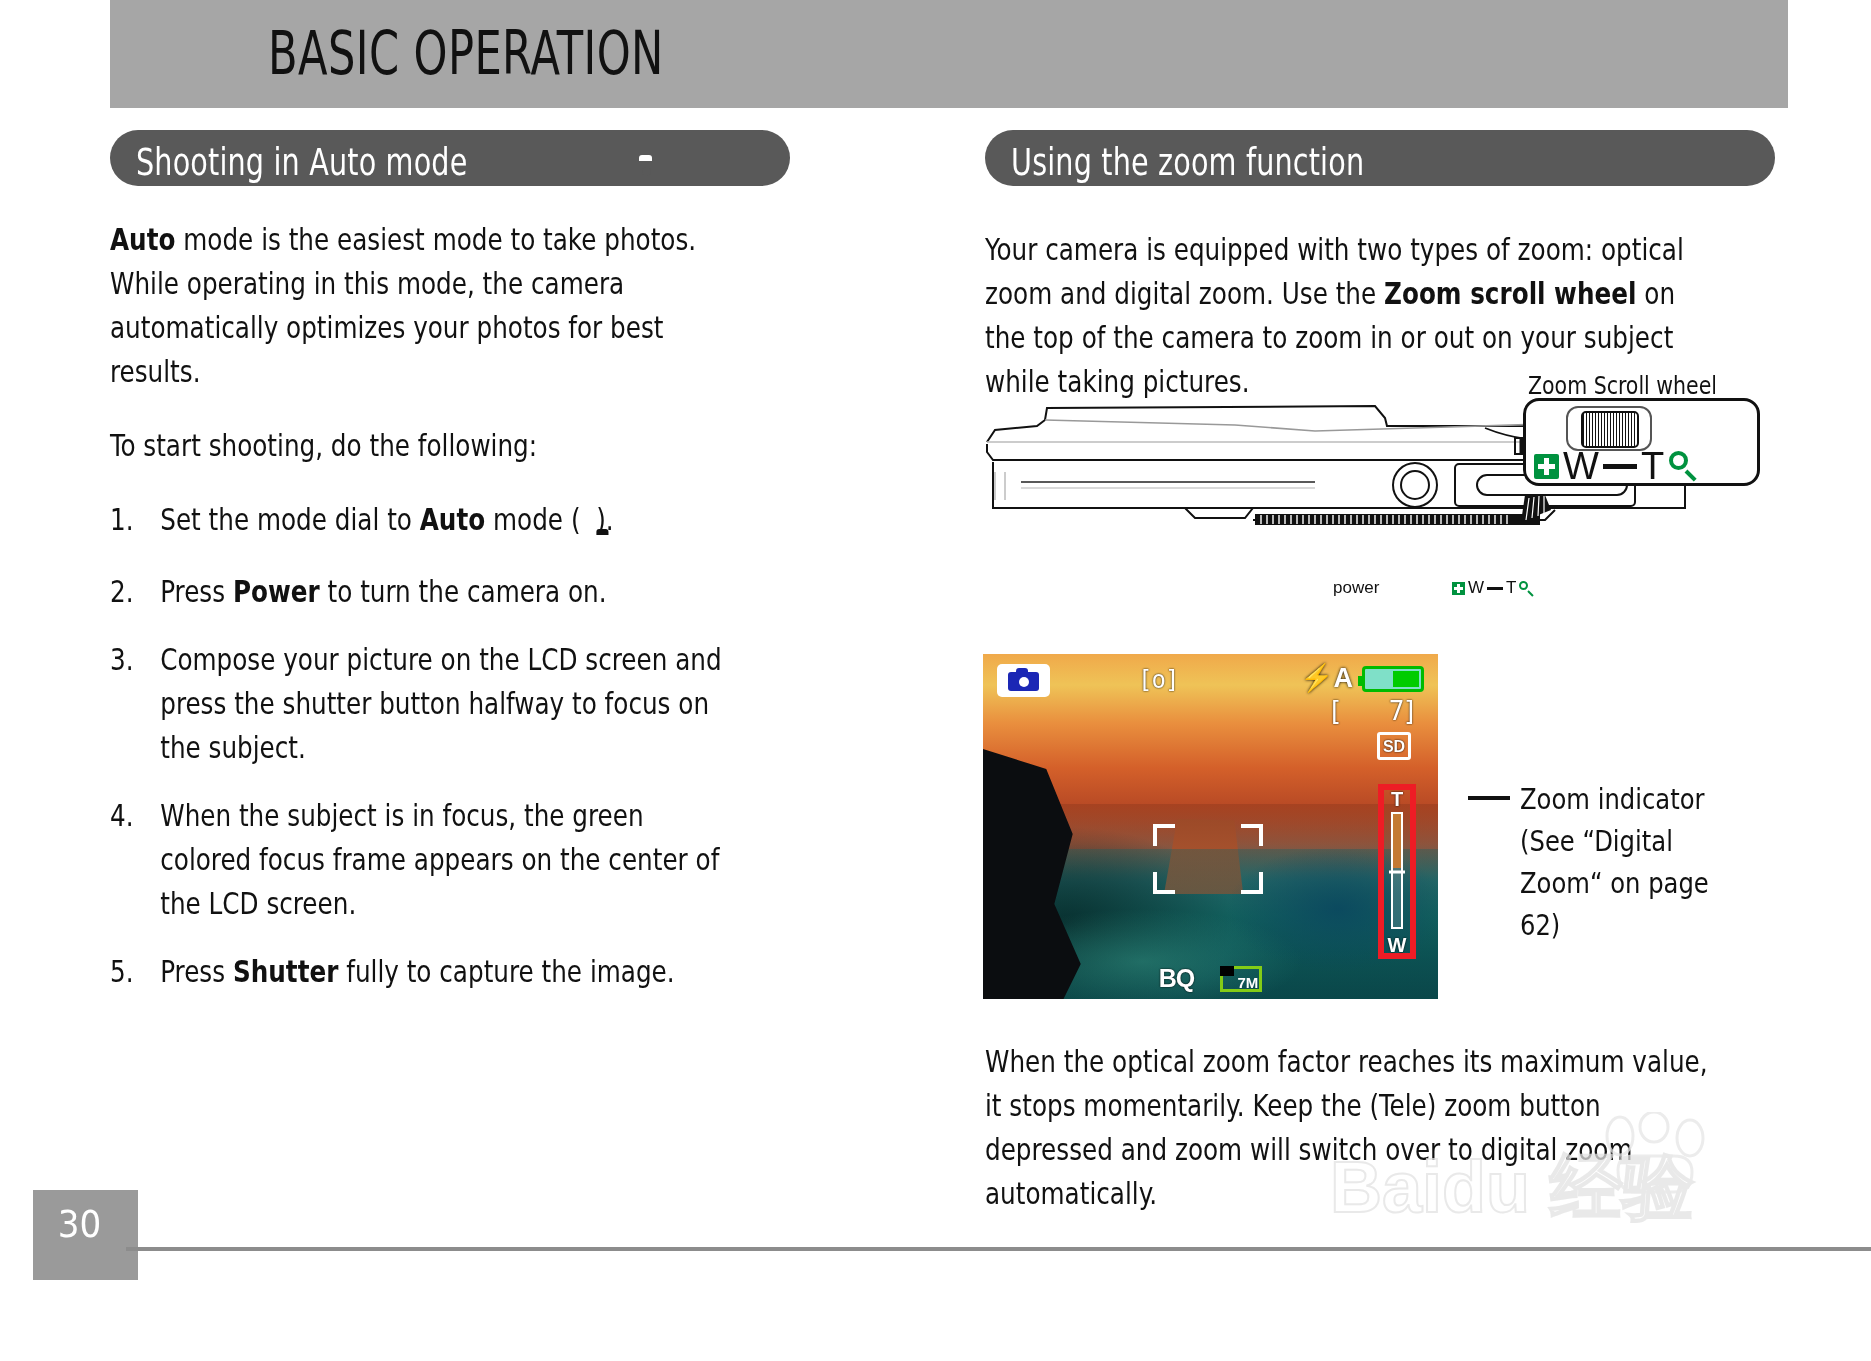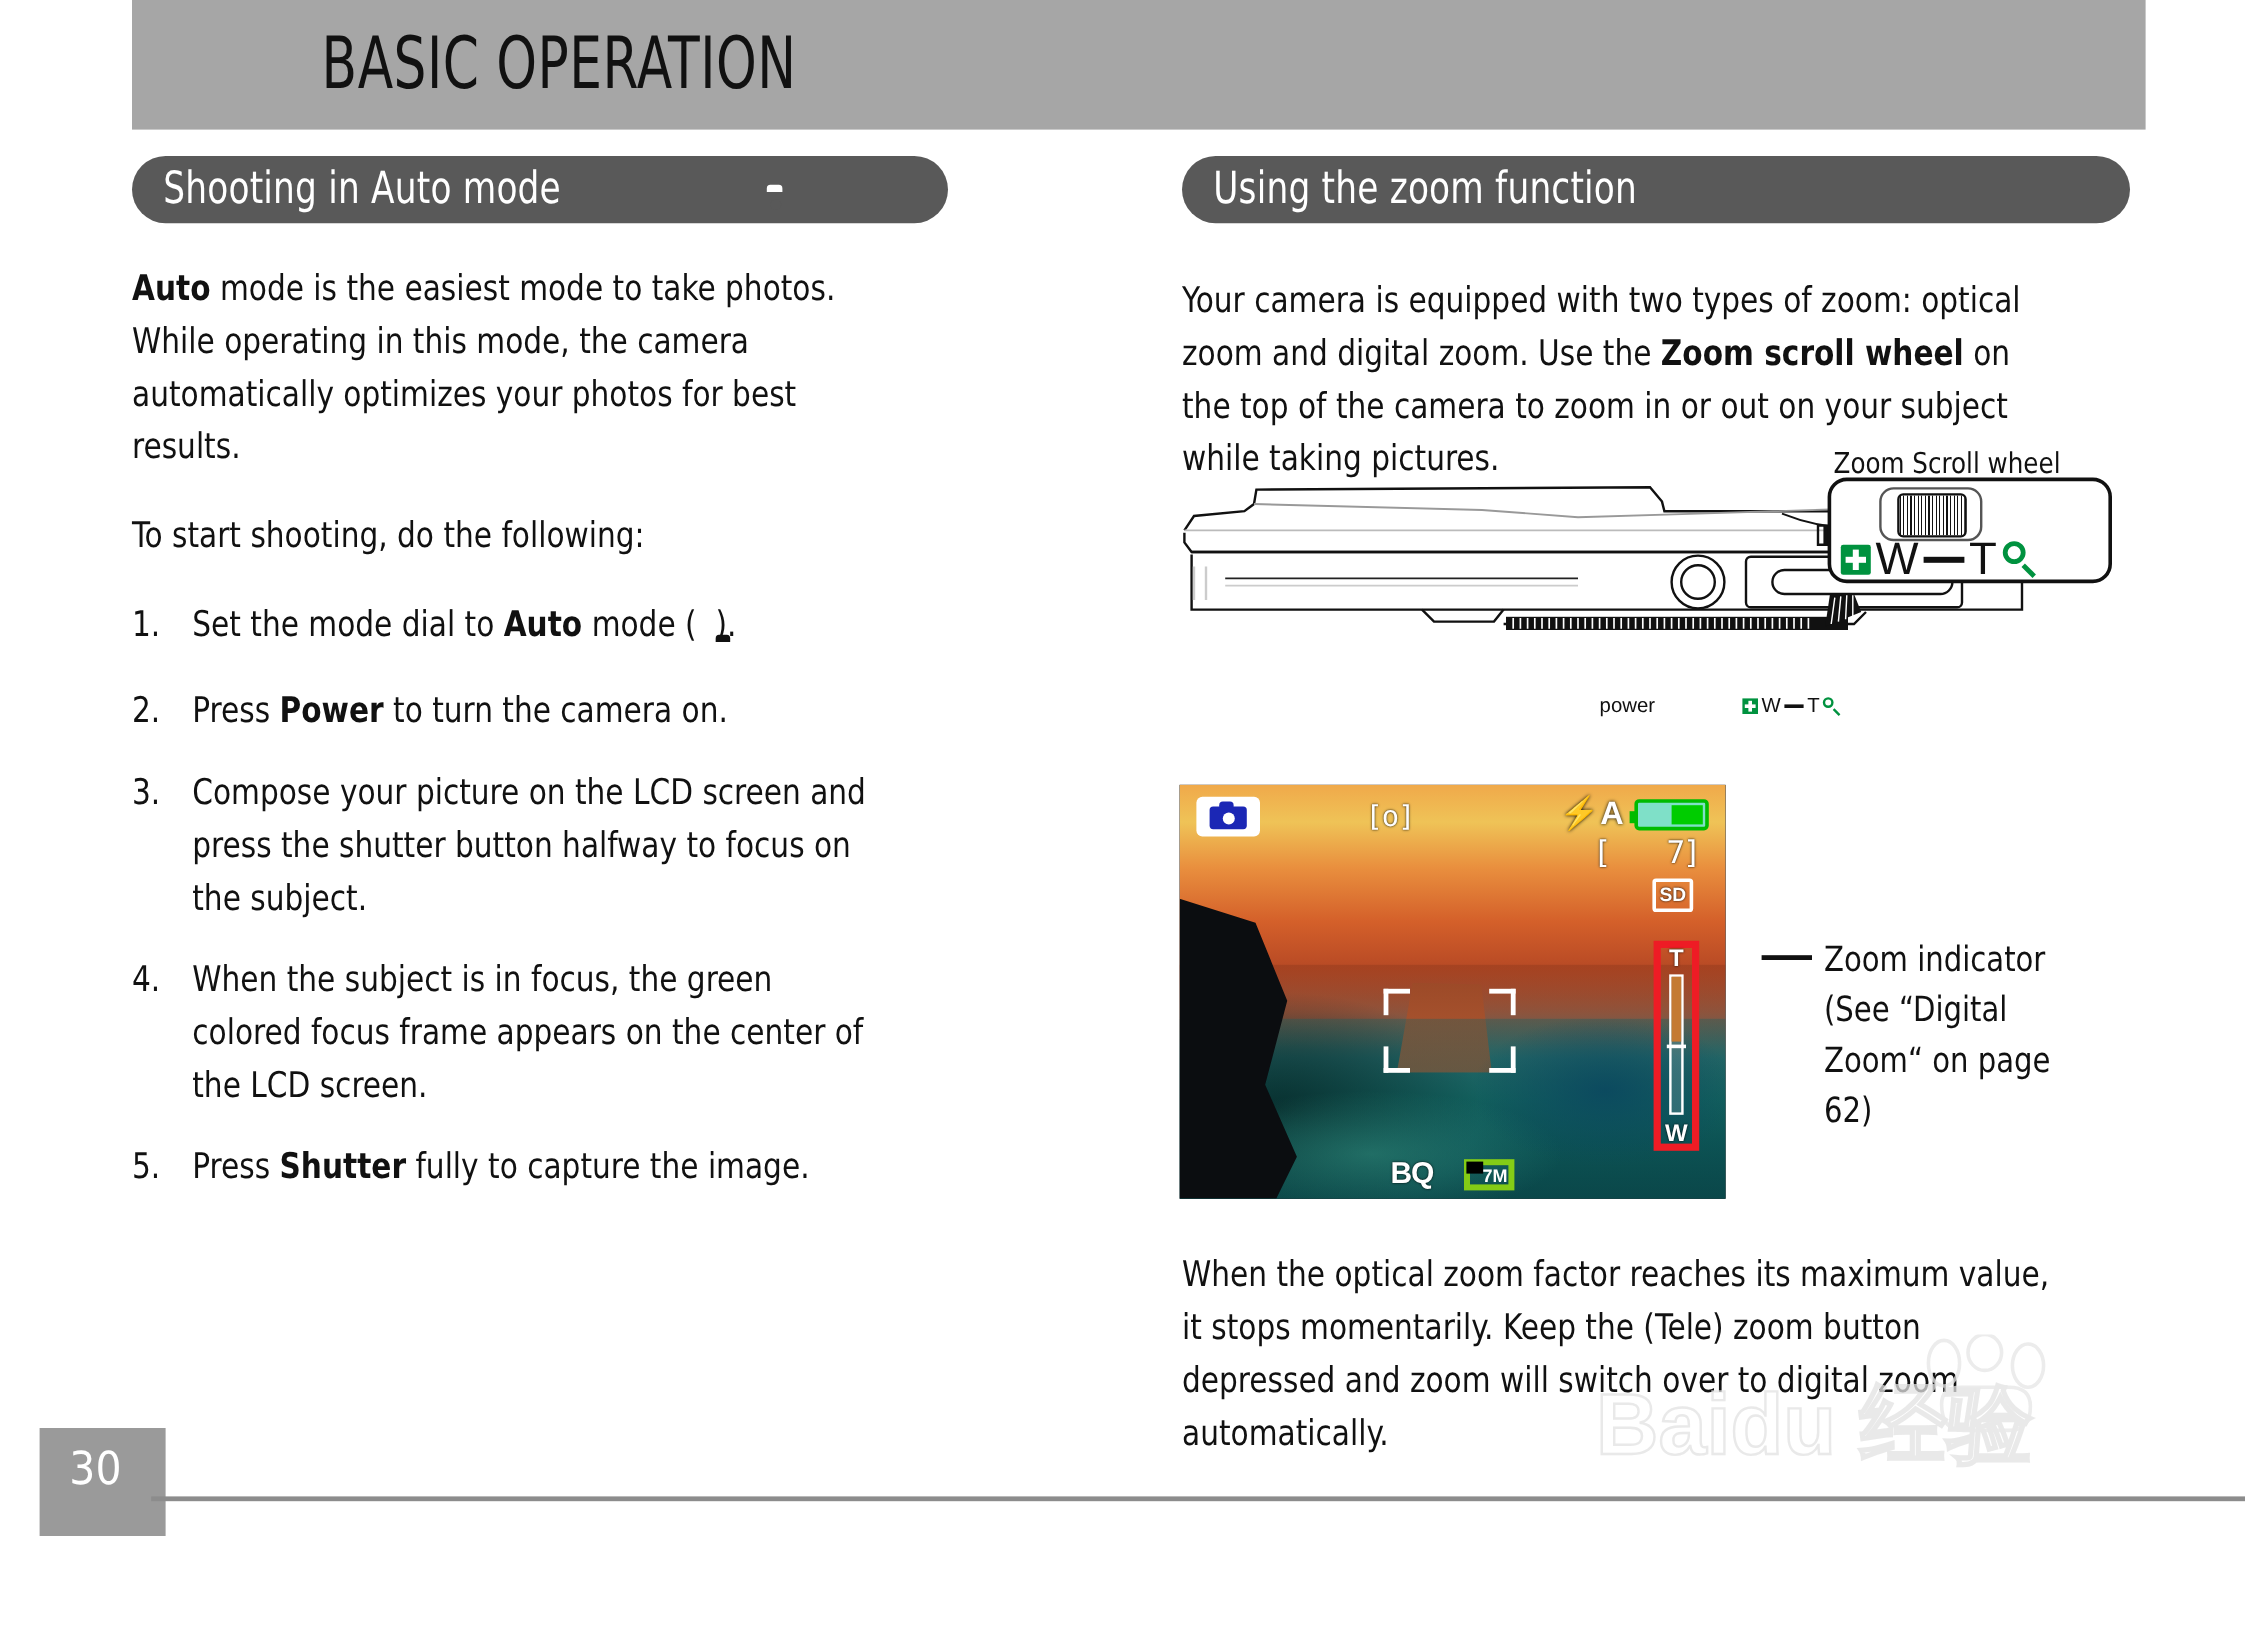--- a/index.html
+++ b/index.html
@@ -25,21 +25,21 @@
     white-space:nowrap; font-weight:400;
   }
 
   
   .col{ position:absolute; top:130px; }
   .col-left{ left:110px; width:680px; }
   .col-right{ left:985px; width:790px; }
 
   .section-pill{
     height:56px; border-radius:28px; background:#595959;
-    display:flex; align-items:center; padding-left:26px;
+    display:flex; align-items:flex-end; padding-left:26px;
     position:relative;
   }
   .section-pill .pill-label{
     font-size:37px; color:#ffffff;
     font-family:"Liberation Sans Narrow","DejaVu Sans Condensed","Liberation Sans", sans-serif;
     transform:scaleX(0.86); transform-origin:left center;
     white-space:nowrap; letter-spacing:0.2px;
     position:relative; top:-2px;
   }
   .pill-cam-icon{ position:absolute; left:520px; top:16px; }
@@ -232,21 +232,21 @@
   .zoom-ind-inner .track{ position:absolute; left:50%; top:22px; bottom:24px; width:12px;
     transform:translateX(-50%); border:2px solid #fff; background:rgba(255,255,255,.15); }
   .zoom-ind-inner .fill{ position:absolute; left:0; top:0; height:48%; width:100%; background:#c47a33; }
   .zoom-ind-inner .mid{ position:absolute; left:50%; top:50%; transform:translate(-50%,-50%);
     width:16px; height:3px; background:#fff; }
 
   .osd-bottom{ position:absolute; left:0; right:0; bottom:6px; display:flex;
     justify-content:center; align-items:center; gap:26px; }
   .osd-bq{ color:#fff; font-size:25px; font-weight:bold; text-shadow:0 0 2px #000;
     font-family:"Liberation Sans", sans-serif; letter-spacing:-1px; }
-  .osd-res{ position:relative; width:42px; height:26px; border:5px solid #84cc16; }
+  .osd-res{ position:relative; width:42px; height:26px; border:3px solid #84cc16; }
   .osd-res .txt{ position:absolute; right:1px; bottom:-2px; color:#fff; font-size:15px; font-weight:bold; }
   .osd-res::before{ content:""; position:absolute; left:-3px; top:-3px; width:14px; height:10px; background:#000; }
 
   
   .zoom-ind-callout{
     position:absolute; left:1520px; top:778px; width:260px;
   }
   .zoom-ind-callout .leader{
     position:absolute; left:-52px; top:18px; width:42px; height:4px; background:#111;
   }

